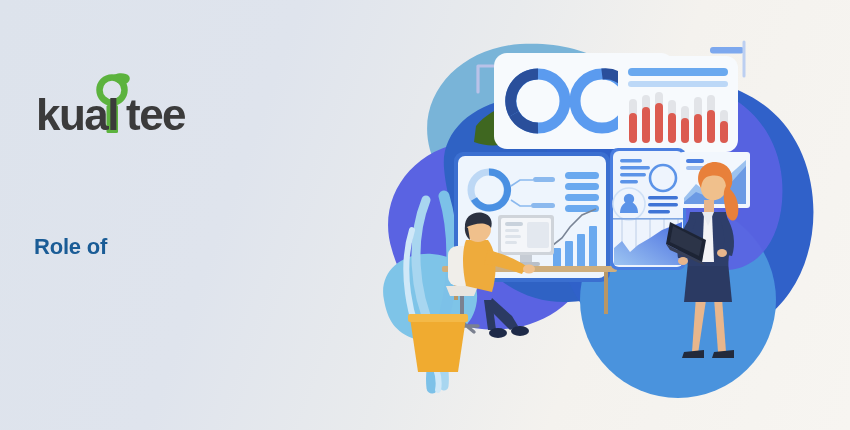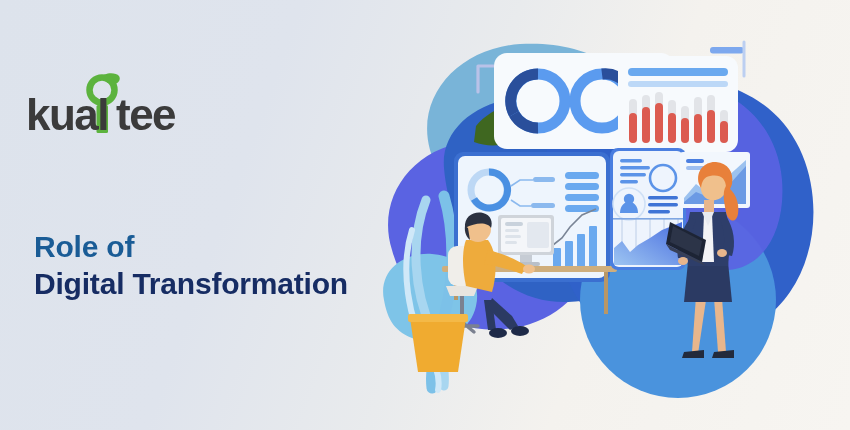--- a/index.html
+++ b/index.html
@@ -12,31 +12,31 @@
   }
   #banner {
     position:absolute; inset:0;
     width:850px; height:430px;
     background:linear-gradient(110deg,#dde3ec 0%,#dfe4ed 30%,#e9ebed 52%,#f4f2ee 70%,#f7f5f1 100%);
     overflow:hidden;
   }
 
   
   #logo {
-    position:absolute; left:22px; top:72px;
+    position:absolute; left:32px; top:72px;
     width:200px; height:62px;
   }
   #logo svg { display:block; }
 
   #headline {
     position:absolute; left:34px; top:228px;
     width:390px;
   }
   .hl-line {
-    font-size:30px;
+    font-size:22px;
     font-weight:700;
     letter-spacing:-0.2px;
     line-height:37px;
     white-space:nowrap;
   }
   .hl-1 { color:#1a5c96; }
   .hl-2 { color:#1d6398; }
   .hl-3 { color:#162c63; }
 
   
@@ -61,21 +61,20 @@
         <rect x="74.5" y="33" width="11.5" height="28" rx="1.5" fill="#5cb33e"></rect>
       </g>
 
       <text x="4" y="58" font-family="Liberation Sans, sans-serif" font-size="44" font-weight="700" fill="#3b3b3b" letter-spacing="-1.5">kual</text>
       <text x="94" y="58" font-family="Liberation Sans, sans-serif" font-size="44" font-weight="700" fill="#3b3b3b" letter-spacing="-1.5">tee</text>
     </svg>
   </div>
 
   <div id="headline">
     <div class="hl-line hl-1">Role of</div>
-    <div class="hl-line hl-3">Digital Transformation</div>
   </div>
 
   <div id="art">
   <svg width="480" height="430" viewBox="0 0 480 430" xmlns="http://www.w3.org/2000/svg">
     <defs>
       <linearGradient id="gArea" x1="0" y1="1" x2="1" y2="0">
         <stop offset="0%" stop-color="#9ec6f2"></stop>
         <stop offset="100%" stop-color="#4a6fe0"></stop>
       </linearGradient>
       <linearGradient id="gAreaCtr" x1="0" y1="1" x2="0" y2="0">

